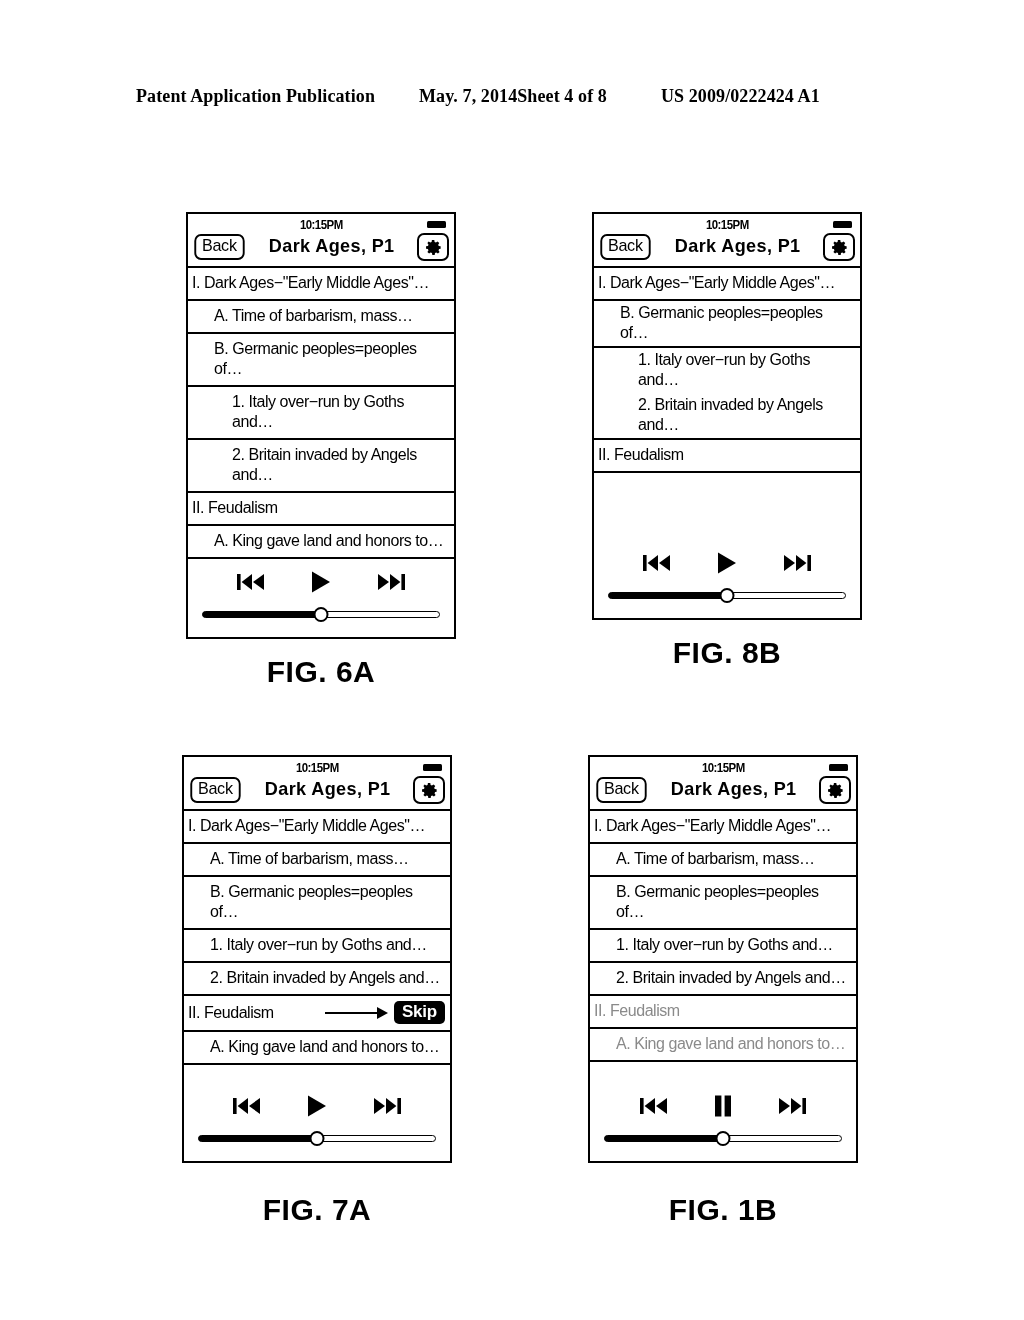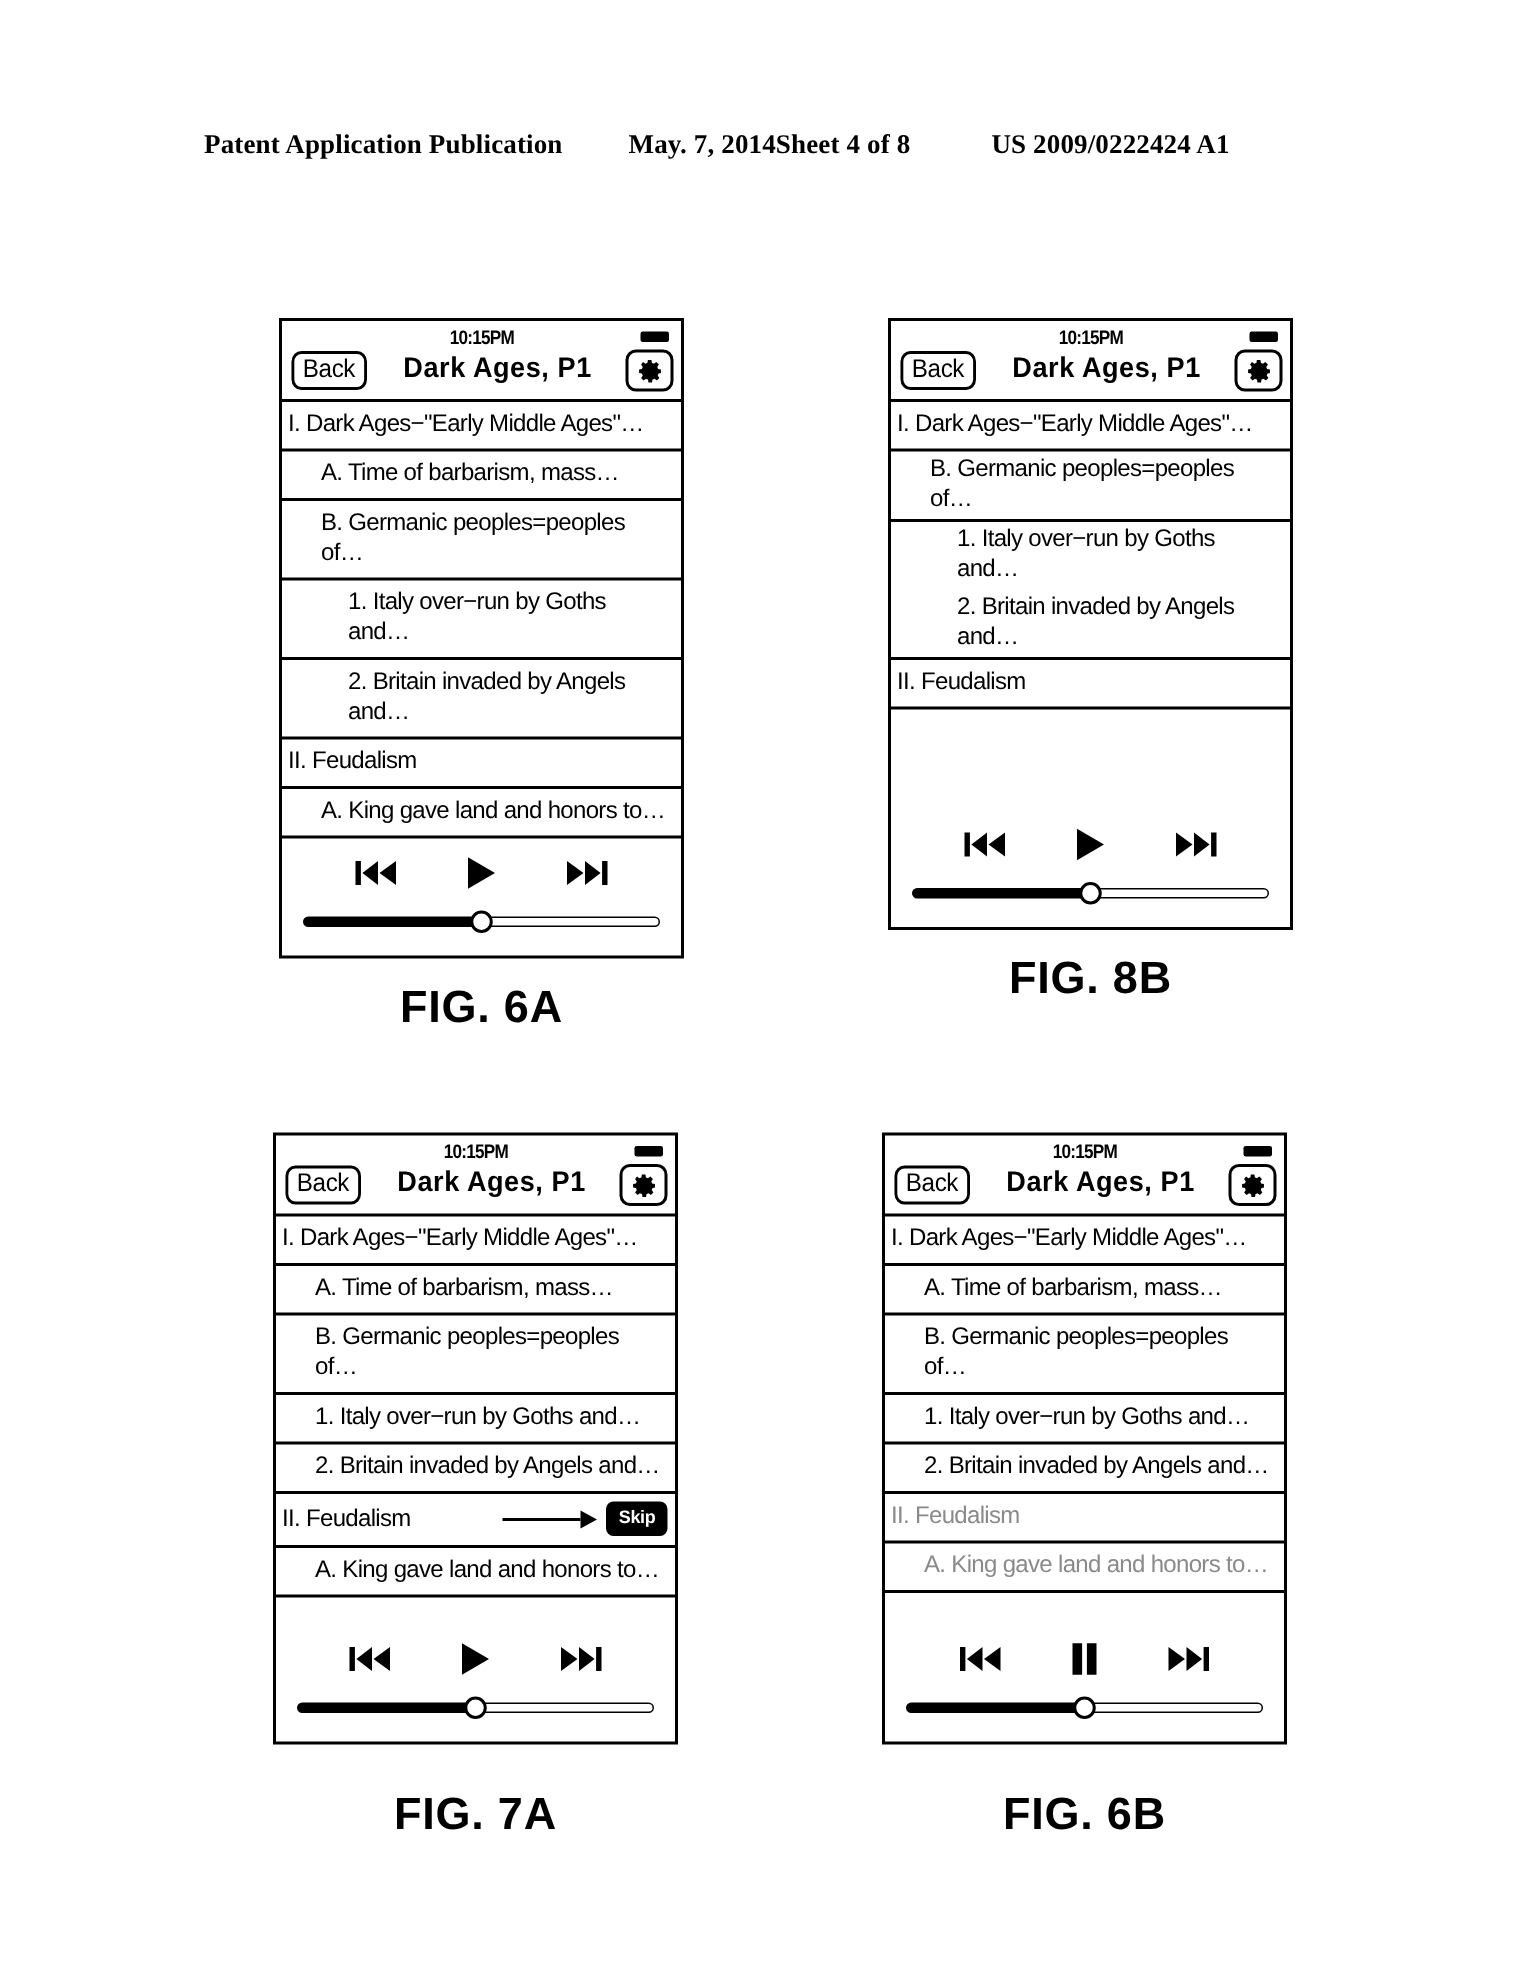--- a/index.html
+++ b/index.html
@@ -207,21 +207,21 @@
     width: 0; height: 0;
     border-left: 11px solid #000;
     border-top: 6px solid transparent;
     border-bottom: 6px solid transparent;
   }
   .skip-button {
     background: #000;
     color: #fff;
     border-radius: 5px;
     padding: 1px 8px 3px 8px;
-    font-size: 12px;
+    font-size: 17px;
     line-height: 19px;
     letter-spacing: -0.2px;
     font-weight: bold;
   }
 
   
   .controls {
     padding: 11px 0 4px 0;
     display: flex;
     align-items: center;
@@ -585,16 +585,16 @@
             </div>
           </div>
           <div class="slider-wrap">
             <div class="slider-track">
               <div class="slider-fill" style="width: 50%;"></div>
               <div class="slider-rest" style="width: 50%;"></div>
               <div class="slider-thumb" style="left: 50%;"></div>
             </div>
           </div>
         </div>
-      <div class="fig-caption cap-7">FIG. 6B</div>
+      <div class="fig-caption cap-7">FIG. 1B</div>
     </div>
   </div>
 </div>
 
 </body></html>

